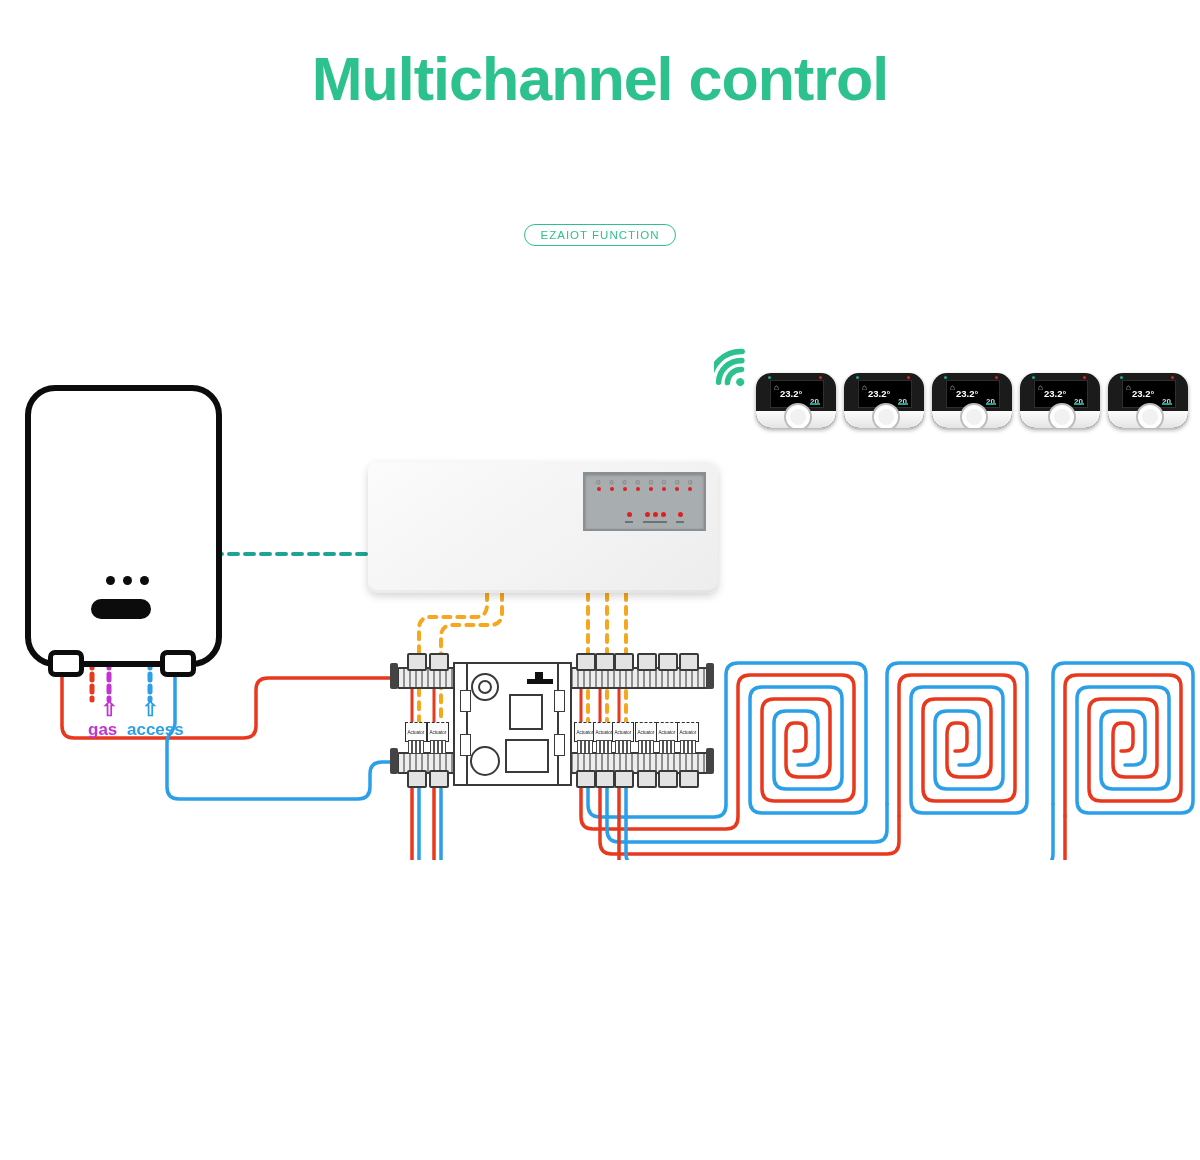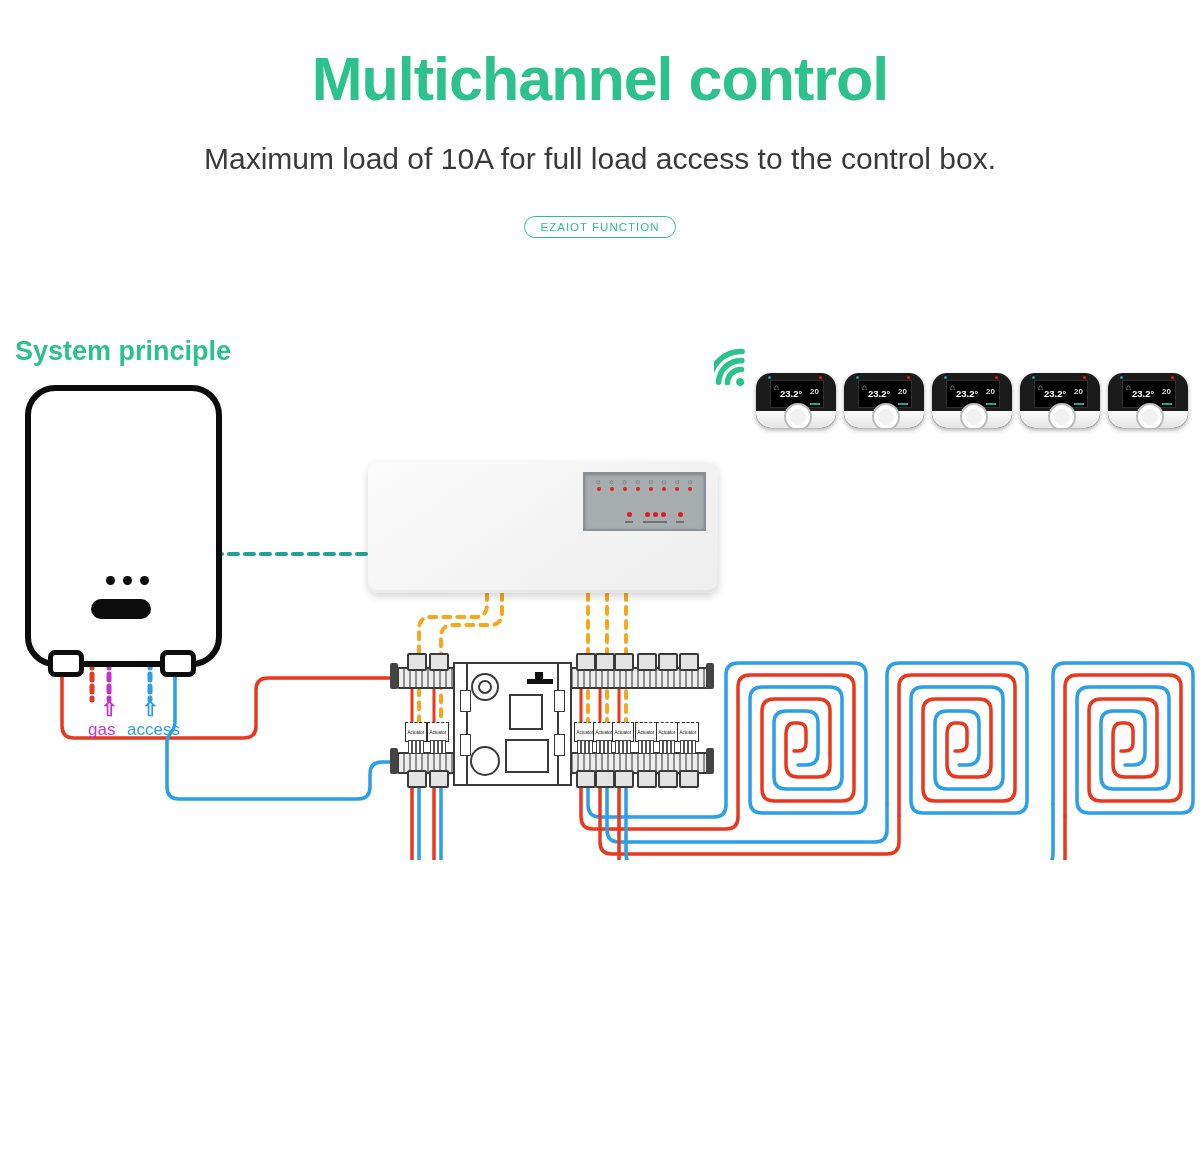--- a/index.html
+++ b/index.html
@@ -3,21 +3,21 @@
 <meta charset="utf-8">
 <style>
   html,body{margin:0;padding:0;background:#fff;}
   .stage{position:relative;width:1200px;height:860px;background:#fff;overflow:hidden;
          font-family:"Liberation Sans",sans-serif;}
   
   .title{position:absolute;top:44px;left:0;right:0;text-align:center;
          font-size:61px;font-weight:800;letter-spacing:-1px;color:var(--c-green);}
   .subtitle{position:absolute;top:142px;left:0;right:0;text-align:center;
             font-size:30px;color:#3a3a3a;}
-  .badge-wrap{position:absolute;top:216px;left:0;right:0;text-align:center;}
+  .badge-wrap{position:absolute;top:224px;left:0;right:0;text-align:center;}
   .badge{display:inline-block;border:1.5px solid var(--c-green);border-radius:13px;
          color:var(--c-green);font-size:11.5px;letter-spacing:1px;padding:4px 16px;background:#fff;}
   .sec-label{position:absolute;font-size:27px;font-weight:700;color:var(--c-green);}
   .sys-label{left:15px;top:336px;}
   .thermo-label{left:830px;top:333px;width:280px;text-align:center;}
   
   svg.pipes{position:absolute;left:0;top:0;z-index:1;}
   .pp{fill:none;stroke-width:3.5;stroke-linecap:round;stroke-linejoin:round;}
   .pr{stroke:var(--c-red);}
   .pb{stroke:var(--c-blue);}
@@ -29,21 +29,21 @@
   .rod,.fin{fill:#fff;stroke:var(--c-gray);stroke-width:2.5;}
   .rline{fill:none;stroke:var(--c-gray);stroke-width:2.5;}
   
   .boiler{position:absolute;left:25px;top:385px;width:185px;height:270px;z-index:3;
           background:#fff;border:6px solid #0c0c0c;border-radius:30px;}
   .bdot{position:absolute;width:9px;height:9px;border-radius:50%;background:#0c0c0c;}
   .bslot{position:absolute;left:60px;top:208px;width:60px;height:20px;border-radius:10px;background:#0c0c0c;}
   .foot{position:absolute;width:26px;height:17px;border:5px solid #0c0c0c;border-radius:7px;background:#fff;z-index:3;}
   
   .updown{position:absolute;font-size:20px;font-weight:700;z-index:2;}
-  .pipe-lbl{position:absolute;font-size:17px;font-weight:400;z-index:2;}
+  .pipe-lbl{position:absolute;font-size:17px;font-weight:700;z-index:2;}
   
   .cbox{position:absolute;left:368px;top:462px;width:350px;height:131px;z-index:3;
         background:linear-gradient(145deg,#fbfbfb,#ededed);border-radius:10px;
         box-shadow:0 3px 8px rgba(0,0,0,.18),inset 0 -3px 0 rgba(0,0,0,.04);}
   .cdisp{position:absolute;left:215px;top:10px;width:119px;height:55px;background:#a8adb0;
          border:2px solid #8a8f93;box-shadow:inset 0 1px 3px rgba(0,0,0,.25);}
   .zrow{position:absolute;left:8px;right:8px;top:3px;display:flex;justify-content:space-between;}
   .zcol{display:flex;flex-direction:column;align-items:center;width:11px;}
   .zic{font-size:8px;line-height:9px;color:#5b5f62;}
   .zdot{width:4px;height:4px;border-radius:50%;background:#e02020;margin-top:1px;}
@@ -66,40 +66,38 @@
   .urect{position:absolute;border:2px solid #3a3a3a;background:#fff;}
   .ucap{position:absolute;background:#111;}
   .uslot{position:absolute;border:1.5px solid #3a3a3a;background:#fff;}
   
   .wifi{position:absolute;left:714px;top:338px;z-index:2;}
   .tstat{position:absolute;top:373px;width:80px;height:55px;border-radius:15px;background:#1b1b1b;
          overflow:hidden;z-index:2;box-shadow:0 2px 4px rgba(0,0,0,.35);}
   .tdisp{position:absolute;left:14px;top:7px;width:52px;height:26px;background:#000;border:1px solid #2f2f2f;}
   .thouse{position:absolute;left:3px;top:2px;color:#cfcfcf;font-size:8px;}
   .ttemp{position:absolute;left:9px;top:7px;color:#fff;font-size:9.5px;font-weight:700;}
-  .tset{position:absolute;right:4px;top:6px;color:#d8d8d8;font-size:8px;font-weight:700;}
+  .tset{position:absolute;right:4px;top:16px;color:#d8d8d8;font-size:8px;font-weight:700;}
   .tbar{position:absolute;right:3px;bottom:2px;width:10px;height:2px;background:var(--c-teal);}
   .tdot{position:absolute;width:3px;height:3px;border-radius:50%;}
   .tdot.a{left:12px;top:3px;background:var(--c-teal);}
   .tdot.b{right:14px;top:3px;background:#e02020;}
   .tbase{position:absolute;left:0;right:0;bottom:0;height:17px;background:linear-gradient(#fdfdfd,#e4e4e4);}
   .tdial{position:absolute;left:50%;top:-8px;margin-left:-12px;width:24px;height:24px;border-radius:50%;
          background:#f1f1f1;border:2px solid #bdbdbd;box-shadow:inset 0 0 0 4px #fff;}
 </style>
 </head>
 <body>
 
 <div class="stage">
 
   <div class="title">Multichannel control</div>
-  <div class="subtitle">Maximum load of 10A for full load access to the control box.</div>
   <div class="badge-wrap">
     <span class="badge">EZAIOT FUNCTION</span>
   </div>
-  <div class="sec-label sys-label">System principle</div>
 
   <svg class="pipes" width="1200" height="1160" viewBox="0 0 1200 1160">
     <defs>
       <g id="coilDef">
         <path class="pp pb" d="M0,141 V12 Q0,0 12,0 H128 Q140,0 140,12 V138 Q140,150 128,150 H36 Q24,150 24,138 V36 Q24,24 36,24 H104 Q116,24 116,36 V114 Q116,126 104,126 H60 Q48,126 48,114 V60 Q48,48 60,48 H80 Q92,48 92,60 V90 Q92,102 80,102 H72"></path>
         <path class="pp pr" d="M12,153 V24 Q12,12 24,12 H116 Q128,12 128,24 V126 Q128,138 116,138 H48 Q36,138 36,126 V48 Q36,36 48,36 H92 Q104,36 104,48 V102 Q104,114 92,114 H72 Q60,114 60,102 V72 Q60,60 68,60 H72 Q80,60 80,68 V80 Q80,88 72,88 H68"></path>
       </g>
       <g id="radiatorDef">
         <rect class="rod" x="0" y="12" width="30" height="54" rx="15"></rect>
         <rect class="rod" x="0" y="95" width="30" height="54" rx="15"></rect>

